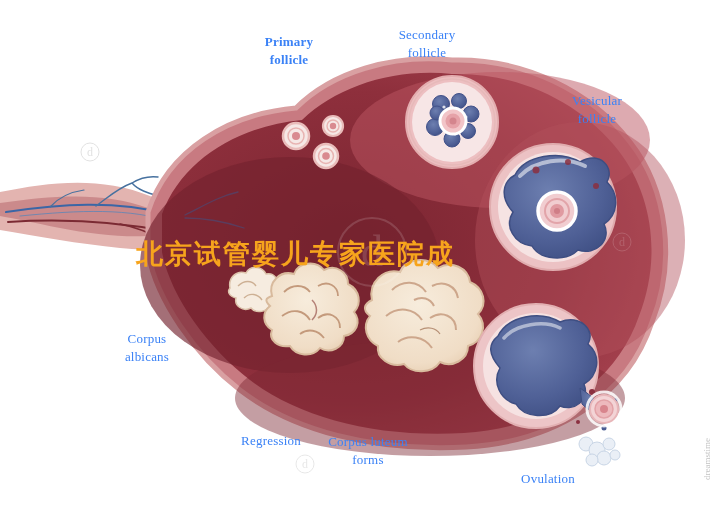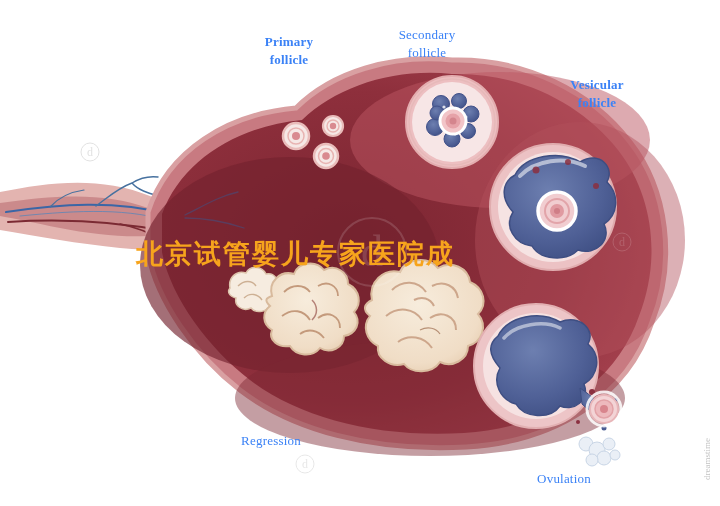--- a/index.html
+++ b/index.html
@@ -181,20 +181,24 @@
       <circle cx="305" cy="464" r="9" fill="none" stroke="#8a8a8a" stroke-width="1"></circle>
       <text x="305" y="468" text-anchor="middle" font-size="12" fill="#8a8a8a">d</text>
     </g>
     <text x="710" y="480" transform="rotate(-90 710 480)" font-size="9" fill="#b9b9b9" opacity="0.85">dreamstime</text>
   </svg>
 
   <div class="lbl" style="left:239px;top:33px;width:100px;font-weight:bold;">Primary
 follicle</div>
   <div class="lbl" style="left:377px;top:26px;width:100px;">Secondary
 follicle</div>
-  <div class="lbl" style="left:547px;top:76px;width:100px;font-weight:bold;">Vesicular
+  <div class="lbl" style="left:547px;top:92px;width:100px;">Vesicular
 follicle</div>
+  <div class="lbl" style="left:97px;top:330px;width:100px;">Corpus
+albicans</div>
   <div class="lbl" style="left:211px;top:398px;width:120px;margin-top:34px;">Regression</div>
-  <div class="lbl" style="left:514px;top:470px;width:100px;">Ovulation</div>
+  <div class="lbl" style="left:298px;top:433px;width:140px;">Corpus luteum
+forms</div>
+  <div class="lbl" style="left:498px;top:470px;width:100px;">Ovulation</div>
 
   <div class="cjk">北京试管婴儿专家医院成</div>
 
 </div>
 
 </body></html>

